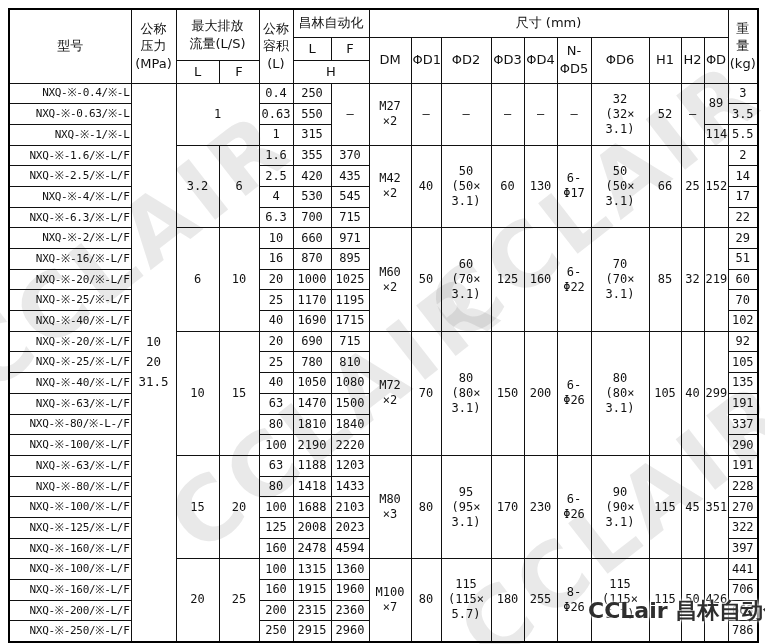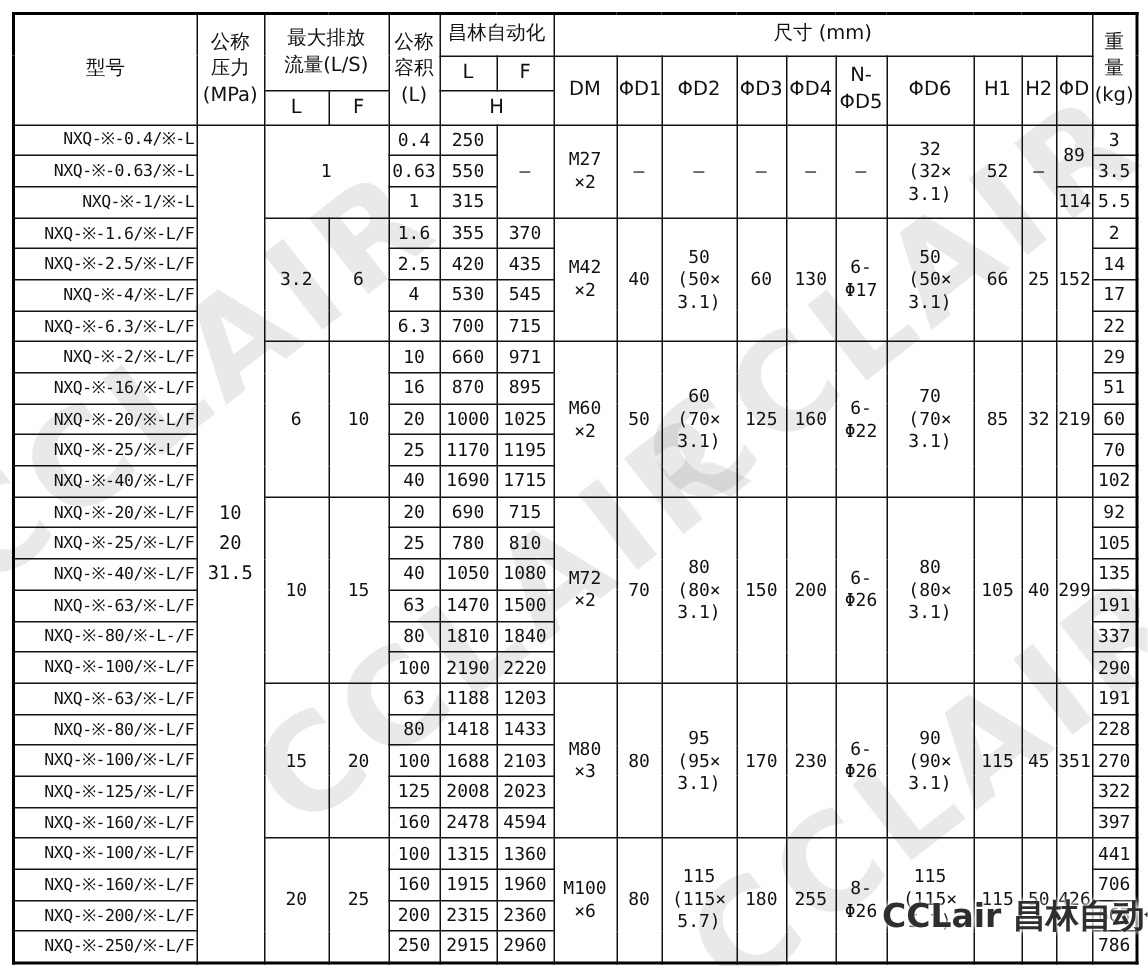--- a/index.html
+++ b/index.html
@@ -373,21 +373,21 @@
         <td>397</td>
       </tr>
       <tr>
         <td class="m">NXQ-※-100/※-L/F</td>
         <td rowspan="4">20</td>
         <td rowspan="4">25</td>
         <td>100</td>
         <td>1315</td>
         <td>1360</td>
         <td rowspan="4">M100
-×6</td>
+×7</td>
         <td rowspan="4">80</td>
         <td rowspan="4">115
 (115×
 5.7)</td>
         <td rowspan="4">180</td>
         <td rowspan="4">255</td>
         <td rowspan="4">8-
 Φ26</td>
         <td rowspan="4">115
 (115×

